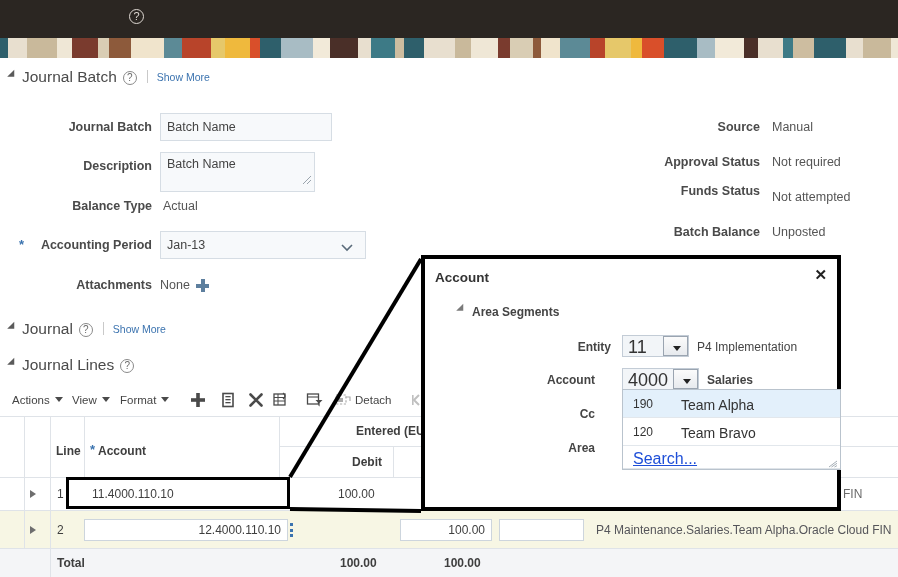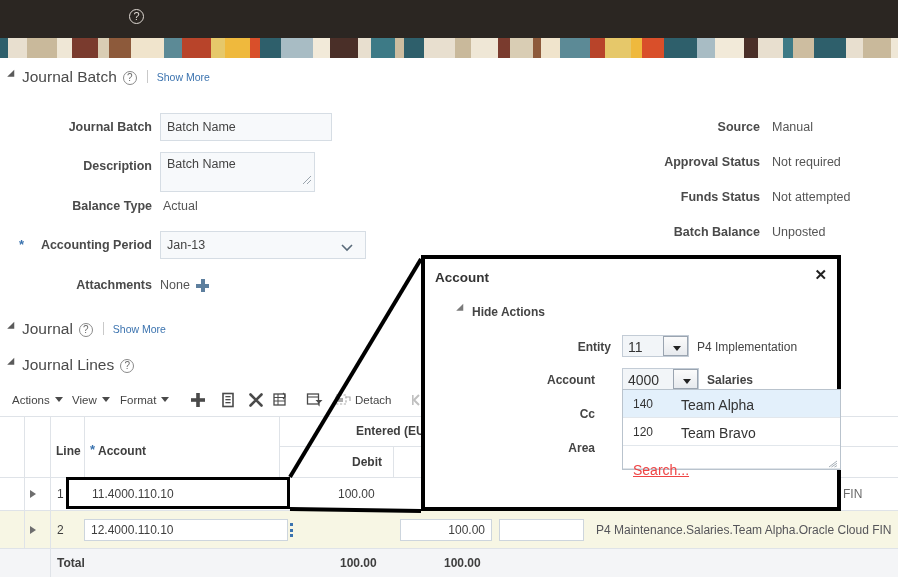--- a/index.html
+++ b/index.html
@@ -114,20 +114,21 @@
   .rowcell{ position:absolute; font-size:12px; color:#3e3e3e; white-space:nowrap; }
   .expander{
     position:absolute; width:0;height:0;
     border-left:6px solid #6e6e6e;
     border-top:4.5px solid transparent; border-bottom:4.5px solid transparent;
   }
   .cellinput{
     position:absolute; background:#fff; border:1px solid #cdd5dd;
     font-size:12px; color:#3e3e3e; padding:2px 6px;
     font-family:"Liberation Sans", sans-serif;
+    text-align:right;
   }
   .dotmenu{ position:absolute; width:3px; }
   .dotmenu i{ display:block; width:3px;height:3px; background:#3b73af; margin-bottom:2.5px;}
 
   
   #acct-dialog{
     position:absolute; left:421px; top:255px; width:420px; height:256px;
     background:#fff; border:4px solid #000; z-index:40;
   }
   #acct-title{
@@ -152,21 +153,21 @@
   .seglbl{
     position:absolute; text-align:right; font-size:12px;
     color:#444; font-weight:bold; white-space:nowrap;
   }
   .segbox{
     position:absolute; background:#f2f5f8; border:1px solid #c3ccd6;
     height:22px;
   }
   .segtxt{
     position:absolute; border:0; background:transparent;
-    font-size:14px; color:#333; padding:0 5px; height:20px;
+    font-size:18px; color:#333; padding:0 5px; height:20px;
     font-family:"Liberation Sans", sans-serif; width:100%;
   }
   .segbtn{
     position:absolute; top:0; right:0; width:26px; height:100%;
     background:linear-gradient(#fbfbfb,#e7eaee); border-left:1px solid #b6bfc9;
     border:1px solid #9aa4b0;
   }
   .segbtn b{
     position:absolute; left:9px; top:9px; width:0;height:0;
     border-left:4px solid transparent; border-right:4px solid transparent;
@@ -182,22 +183,22 @@
     background:#fff; border:1px solid #b9c3cd; z-index:50;
   }
   .ddrow{ position:relative; height:28px; border-bottom:1px solid #e2e7ec; }
   .ddrow.sel{ background:#e3f0fb; }
   .ddcode{ position:absolute; left:10px; top:7px; font-size:12px; color:#333;}
   .ddname{ position:absolute; left:58px; top:7px; font-size:14px; color:#333;}
   #dd-search{
     position:relative; height:23px; border-bottom:1px solid #dfe4e9;
   }
   #dd-search span{
-    position:absolute; left:10px; top:16px; font-size:14px;
-    color:#ef4444; text-decoration:underline; cursor:pointer;
+    position:absolute; left:10px; top:4px; font-size:16px;
+    color:#1d4ed8; text-decoration:underline; cursor:pointer;
   }
   #dd-grip{ position:absolute; right:2px; bottom:1px; width:10px;height:8px; }
 
   
   #callout-svg{
     position:absolute; left:0; top:0; width:898px; height:577px;
     z-index:30; pointer-events:none;
   }
   #hl-box{
     position:absolute; left:66px; top:477px; width:224px; height:32px;
@@ -287,21 +288,21 @@
     <i class="h"></i>
     <i class="v"></i>
   </div>
 
 <div class="flbl" style="left:600px; top:120px; width:160px;">Source</div>
 <div class="fval" style="left:772px; top:120px;">Manual</div>
 
 <div class="flbl" style="left:600px; top:155px; width:160px;">Approval Status</div>
 <div class="fval" style="left:772px; top:155px;">Not required</div>
 
-<div class="flbl" style="left:600px; top:190px; width:160px;">Funds Status</div>
+<div class="flbl" style="left:600px; top:184px; width:160px;">Funds Status</div>
 <div class="fval" style="left:772px; top:190px;">Not attempted</div>
 
 <div class="flbl" style="left:600px; top:225px; width:160px;">Batch Balance</div>
 <div class="fval" style="left:772px; top:225px;">Unposted</div>
 
 <div class="sect" style="left:10px; top:320px;">
   <span class="tri"></span><span class="stxt">Journal</span><span class="hlp">?</span><span class="bar"></span><span class="more">Show More</span>
 </div>
 
 <div class="sect" style="left:10px; top:356px;">
@@ -411,21 +412,21 @@
   <path d="M290 477 L421 259" stroke="#000" stroke-width="4" fill="none"></path>
   <path d="M290 509 L421 511" stroke="#000" stroke-width="4" fill="none"></path>
 </svg>
 <div id="hl-box"></div>
 
 <div id="acct-dialog">
   <div id="acct-title">Account</div>
   <div id="acct-close">✕</div>
 
   <div id="hide-seg">
-    <span class="tri2"></span><span>Hide Actions</span>
+    <span class="tri2"></span><span>Area Segments</span>
   </div>
 
   <div class="seglbl" style="left:116px; top:81px; width:70px;">Entity</div>
   <div class="segbox" style="left:197px; top:76px; width:67px;">
     <input class="segtxt" style="left: 0px; top: 1px; width: 41px;" value="11">
     <div class="segbtn" style="width:25px;">
         <b></b>
       </div>
   </div>
   <div class="segdesc" style="left:272px; top:81px;">P4 Implementation</div>
@@ -444,21 +445,21 @@
     <input class="segtxt" style="left: 0px; top: 1px; width: 46px;" value="">
     <div class="segbtn" style="width:25px;">
         <b></b>
       </div>
   </div>
 
   <div class="seglbl" style="left:105px; top:182px; width:65px;">Area</div>
 
   <div id="dd-list">
     <div class="ddrow sel">
-      <span class="ddcode">140</span>
+      <span class="ddcode">190</span>
       <span class="ddname">Team Alpha</span>
     </div>
     <div class="ddrow">
       <span class="ddcode">120</span>
       <span class="ddname">Team Bravo</span>
     </div>
     <div id="dd-search">
       <span>Search...</span>
     </div>
     <svg id="dd-grip" viewBox="0 0 10 8">

